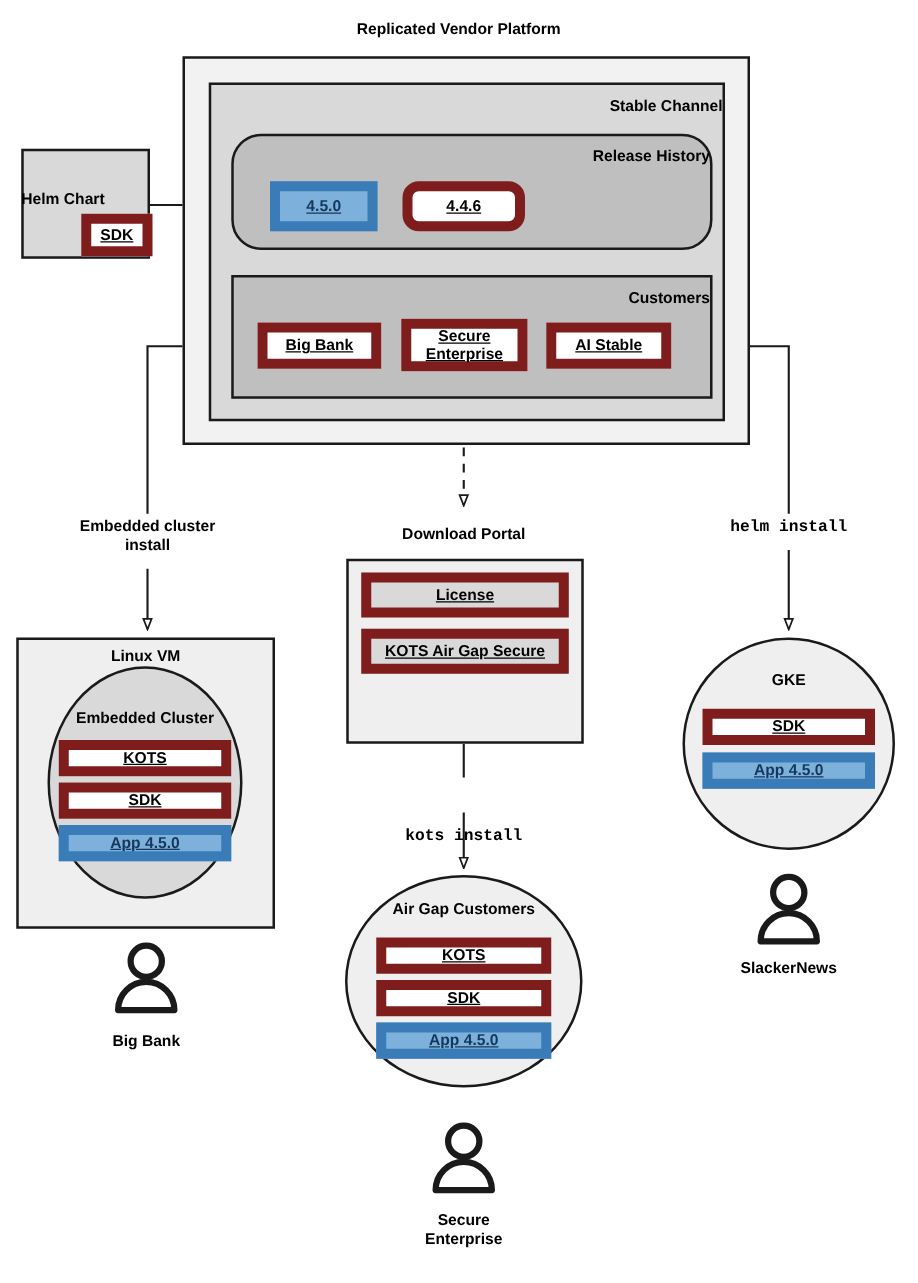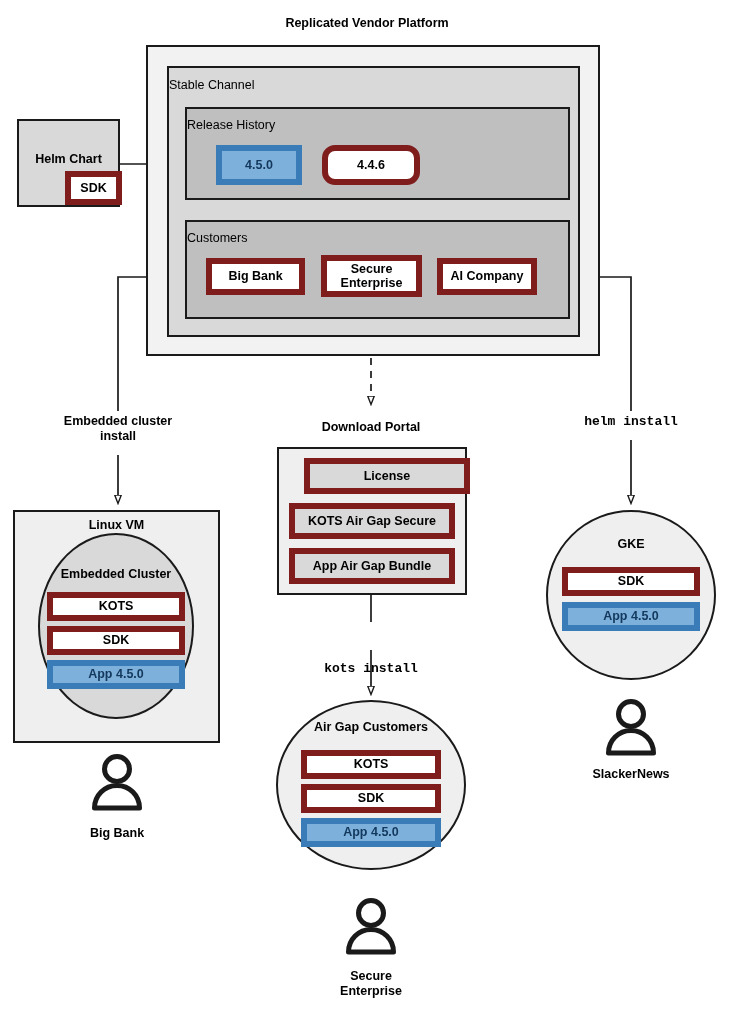--- a/index.html
+++ b/index.html
@@ -11,33 +11,33 @@
 
   .box{position:absolute;box-sizing:border-box;border:2px solid #1a1a1a;}
   .lbl{position:absolute;box-sizing:border-box;text-align:center;
        font-weight:bold;font-size:12.5px;line-height:1.15;white-space:pre-line;}
 
   .platform-title{position:absolute;left:0;top:16px;width:734px;text-align:center;
        font-weight:bold;font-size:12.5px;}
 
   .outer-platform{left:146px;top:45px;width:454px;height:311px;background:#f2f2f2;}
   .stable-channel{left:167px;top:66px;width:413px;height:271px;background:#d9d9d9;}
-  .release-history{left:185px;top:107px;width:385px;height:93px;background:#bfbfbf;}
+  .release-history{left:185px;top:107px;width:385px;height:93px;background:#bfbfbf;border-radius:24px;}
   .customers{left:185px;top:220px;width:385px;height:99px;background:#bfbfbf;}
 
-  .sec-title{position:absolute;left:0;right:0;text-align:left;font-weight:normal;font-size:12.5px;}
+  .sec-title{position:absolute;left:0;right:0;text-align:right;font-weight:bold;font-size:12.5px;}
 
-  .chip{position:absolute;box-sizing:border-box;border:6px solid #7f1d1d;background:#ffffff;
+  .chip{position:absolute;box-sizing:border-box;border:8px solid #7f1d1d;background:#ffffff;
         display:flex;align-items:center;justify-content:center;text-align:center;
-        font-weight:bold;font-size:12.5px;line-height:1.15;white-space:pre-line;}
+        font-weight:bold;font-size:12.5px;line-height:1.15;white-space:pre-line;text-decoration:underline;}
   .chip.blue{background:#7eb0dc;border-color:#3a7cb8;color:#13385c;}
   .chip.grey{background:#d9d9d9;}
 
   .helm-chart{left:17px;top:119px;width:103px;height:88px;background:#d9d9d9;}
-  .helm-chart-label{position:absolute;left:17px;top:152px;width:103px;text-align:center;
+  .helm-chart-label{position:absolute;left:17px;top:152px;width:103px;text-align:left;
         font-weight:bold;font-size:12.5px;}
   .helm-sdk{left:65px;top:171px;width:57px;height:34px;}
 
   .linuxvm{left:13px;top:510px;width:207px;height:233px;background:#efefef;}
   .circle{position:absolute;box-sizing:border-box;border:2.5px solid #1a1a1a;border-radius:50%;}
   .ec-circle{left:38px;top:533px;width:156px;height:186px;background:#d9d9d9;}
   .gke-circle{left:546px;top:510px;width:170px;height:170px;background:#efefef;}
   .ags-circle{left:276px;top:700px;width:190px;height:170px;background:#efefef;}
 
   .dl-portal{left:277px;top:447px;width:190px;height:148px;background:#efefef;}
@@ -91,36 +91,35 @@
   </div>
   <div class="chip blue" style="left:216px;top:145px;width:86px;height:40px;">4.5.0</div>
   <div class="chip" style="left:322px;top:145px;width:98px;height:40px;border-radius:13px;">4.4.6</div>
 
   <div class="box customers">
     <div class="sec-title" style="top:9px;">Customers</div>
   </div>
   <div class="chip" style="left:206px;top:258px;width:99px;height:37px;">Big Bank</div>
   <div class="chip" style="left:321px;top:255px;width:101px;height:42px;">Secure
 Enterprise</div>
-  <div class="chip" style="left:437px;top:258px;width:100px;height:37px;">AI Company</div>
+  <div class="chip" style="left:437px;top:258px;width:100px;height:37px;">AI Stable</div>
 
   <div class="box helm-chart"></div>
   <div class="helm-chart-label">Helm Chart</div>
   <div class="chip helm-sdk">SDK</div>
 
   <div class="note" style="left:38px;top:414px;width:160px;">Embedded cluster
 install</div>
   <div class="cmd" style="left:291px;top:625px;width:160px;margin-top:36px;">kots install</div>
   <div class="cmd" style="left:551px;top:414px;width:160px;">helm install</div>
 
   <div class="note" style="left:291px;top:420px;width:160px;">Download Portal</div>
   <div class="box dl-portal"></div>
-  <div class="chip grey" style="left:304px;top:458px;width:166px;height:36px;">License</div>
+  <div class="chip grey" style="left:289px;top:458px;width:166px;height:36px;">License</div>
   <div class="chip grey" style="left:289px;top:503px;width:166px;height:36px;">KOTS Air Gap Secure</div>
-  <div class="chip grey" style="left:289px;top:548px;width:166px;height:36px;">App Air Gap Bundle</div>
 
   <div class="box linuxvm"></div>
   <div class="lbl" style="left:13px;top:518px;width:207px;">Linux VM</div>
   <div class="circle ec-circle"></div>
   <div class="lbl" style="left:38px;top:567px;width:156px;">Embedded Cluster</div>
   <div class="chip" style="left:47px;top:592px;width:138px;height:29px;">KOTS</div>
   <div class="chip" style="left:47px;top:626px;width:138px;height:29px;">SDK</div>
   <div class="chip blue" style="left:47px;top:660px;width:138px;height:29px;">App 4.5.0</div>
 
   <svg class="usericon" style="left:86px;top:752px;" width="62" height="62" viewBox="0 0 62 62">

